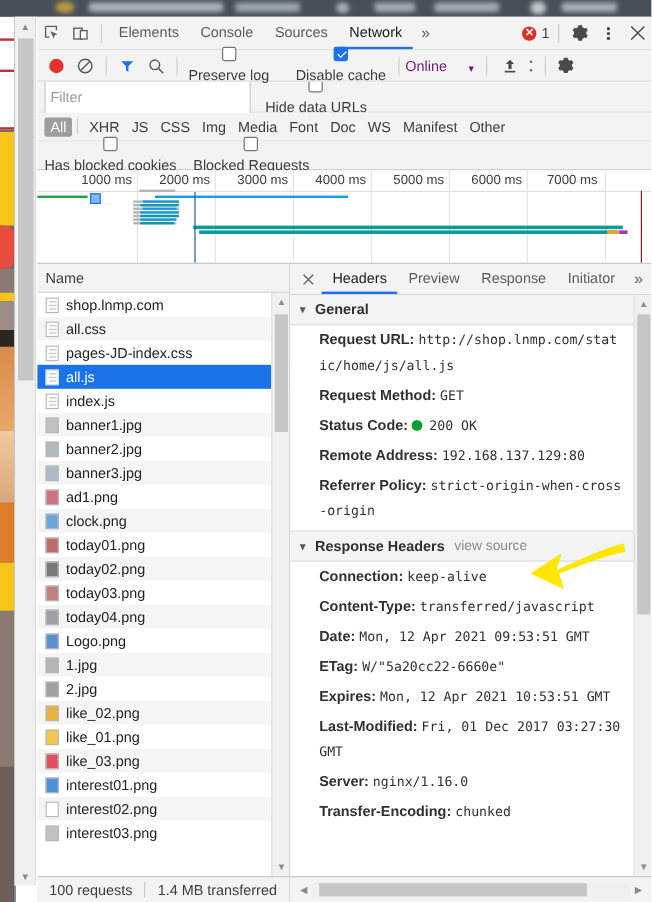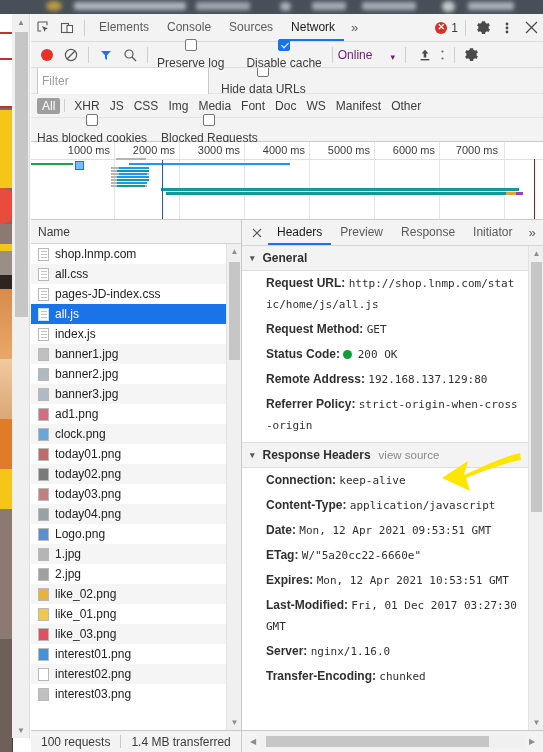--- a/index.html
+++ b/index.html
@@ -553,21 +553,21 @@
                 <span class="hv">strict-origin-when-cross-origin</span>
               </div>
 
               <div class="sec-title">
                 <span class="caret">▾</span>
                 <span>Response Headers</span>
                 <span class="vsrc">view source</span>
               </div>
               <div id="resp-rows">
                   <div class="hline"><span class="hk">Connection:</span> <span class="hv">keep-alive</span></div>
-                  <div class="hline"><span class="hk">Content-Type:</span> <span class="hv">application/javascript</span></div>
+                  <div class="hline"><span class="hk">Content-Type:</span> <span class="hv">transferred/javascript</span></div>
                   <div class="hline"><span class="hk">Date:</span> <span class="hv">Mon, 12 Apr 2021 09:53:51 GMT</span></div>
                   <div class="hline"><span class="hk">ETag:</span> <span class="hv">W/"5a20cc22-6660e"</span></div>
                   <div class="hline"><span class="hk">Expires:</span> <span class="hv">Mon, 12 Apr 2021 10:53:51 GMT</span></div>
                   <div class="hline"><span class="hk">Last-Modified:</span> <span class="hv">Fri, 01 Dec 2017 03:27:30 GMT</span></div>
                   <div class="hline"><span class="hk">Server:</span> <span class="hv">nginx/1.16.0</span></div>
                   <div class="hline"><span class="hk">Transfer-Encoding:</span> <span class="hv">chunked</span></div>
                 </div>
 
             </div>
 

